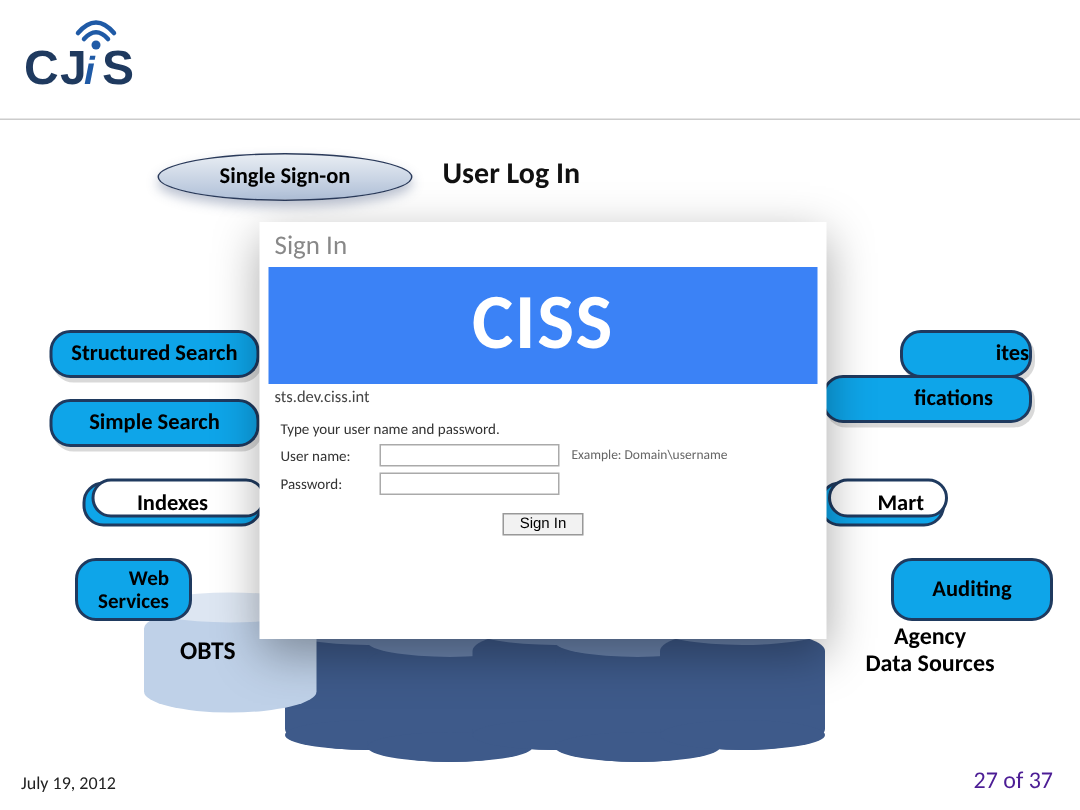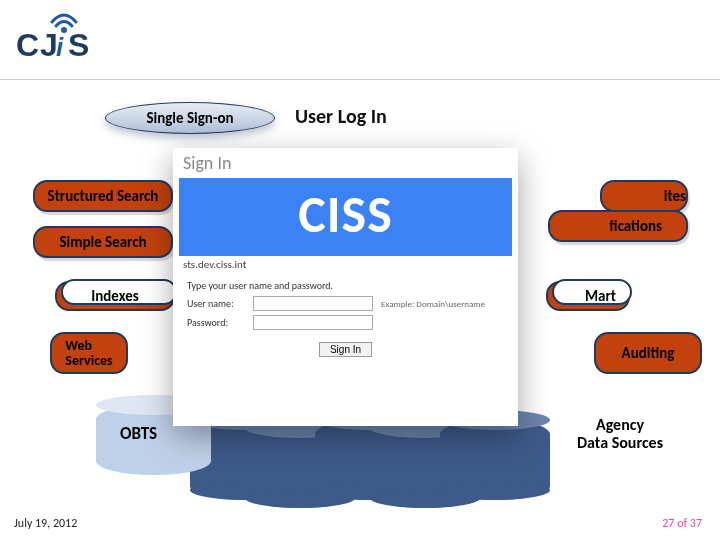--- a/index.html
+++ b/index.html
@@ -22,30 +22,31 @@
   }
   .logo {
     position: absolute;
     left: 14px; top: 10px;
     display: flex; align-items: center;
   }
   .logo svg { display: block; }
   
   .pill {
     position: absolute;
-    background: #c2410c;
+    background: #0ea5e9;
     border: 2px solid #1f3a5f;
     border-radius: 14px;
-    text-align: left;
+    text-align: right;
     font-weight: bold;
     color: #000;
     display: flex;
     align-items: center;
     justify-content: center;
     font-size: 15px;
+    margin-top: 40px;
   }
   .shadowed {
     box-shadow: 2px 3px 0 rgba(0,0,0,0.15);
   }
   
   .stacked::before {
     content: "";
     position: absolute;
     top: -4px; bottom: 4px; left: 4px; right: -4px;
     border: 2px solid #1f3a5f;
@@ -128,21 +129,21 @@
     width: 140px;
     text-align: center;
     font-weight: bold;
     font-size: 16px;
     line-height: 1.15;
   }
   
   .modal {
     position: absolute;
     left: 173px; top: 148px;
-    width: 345px; height: 278px;
+    width: 378px; height: 278px;
     background: #fff;
     box-shadow: 0 10px 30px rgba(0,0,0,0.35);
     z-index: 100;
   }
   .modal .signin {
     font-size: 18px;
     color: #888;
     padding: 4px 10px 4px 10px;
   }
   .modal .title-bar {
@@ -203,22 +204,22 @@
   .footer-date {
     position: absolute;
     left: 14px; bottom: 10px;
     font-size: 12px;
     color: #222;
     margin-top: 16px;
   }
   .footer-page {
     position: absolute;
     right: 18px; bottom: 10px;
-    font-size: 12px;
-    color: #ec4899;
+    font-size: 16px;
+    color: #4c1d95;
   }
 </style>
 </head>
 <body>
 
 <div class="slide">
 
   <div class="header">
     <div class="logo">
       <svg width="96" height="56" viewBox="0 0 96 56">

